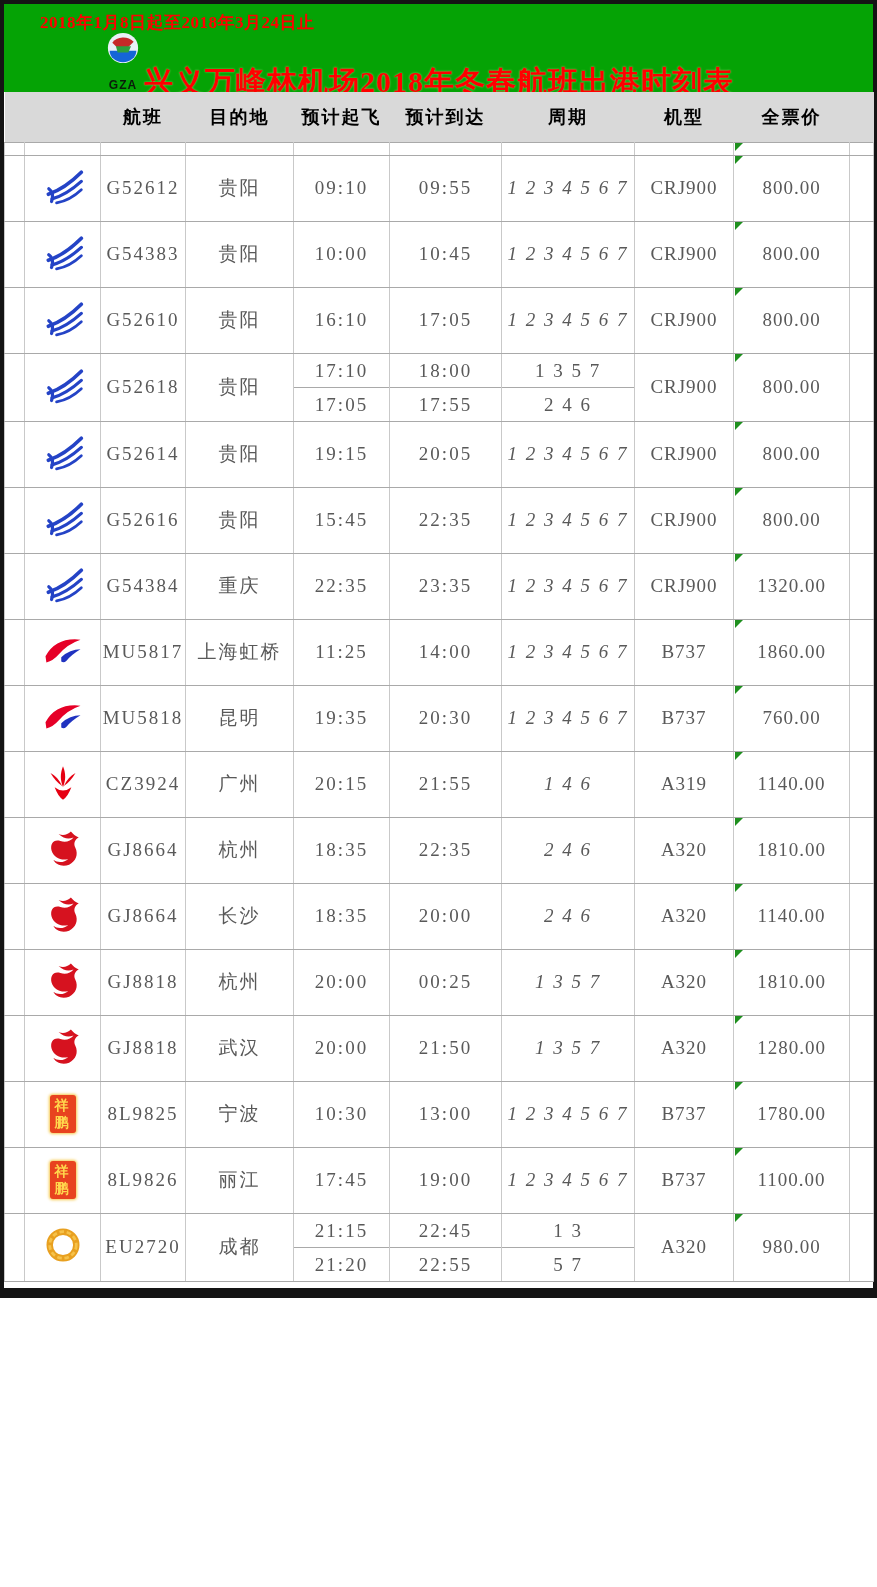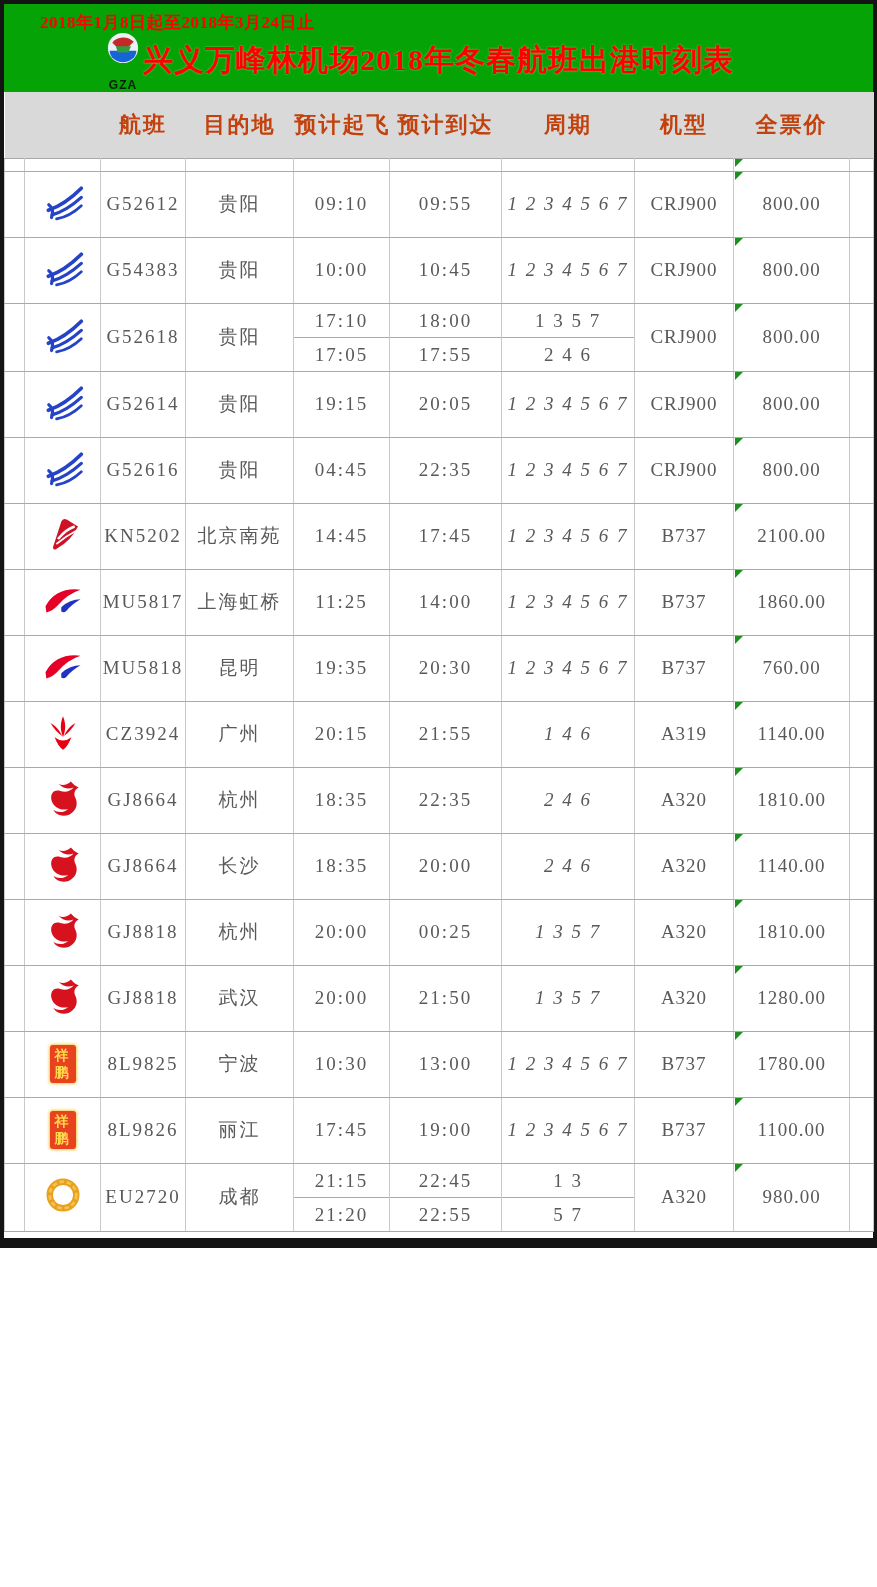--- a/index.html
+++ b/index.html
@@ -12,34 +12,34 @@
   
   .green-header{position:relative;height:88px;background:#05a305;overflow:hidden;}
   .date-range{
     position:absolute;top:7px;left:36px;
     color:#ff0000;font-weight:bold;font-size:17px;letter-spacing:0.5px;
   }
   .airport-logo{position:absolute;left:96px;top:28px;width:46px;text-align:center;}
   .airport-logo svg{display:block;margin:0 auto;}
   .logo-caption{display:block;margin-top:14px;color:#0b1c0b;font-family:"Liberation Sans",sans-serif;font-weight:bold;font-size:12px;letter-spacing:1px;}
   .doc-title{
-    margin:0;padding-top:36px;text-align:center;
+    margin:0;padding-top:58px;text-align:center;
     color:#ff0000;font-weight:bold;font-size:30px;letter-spacing:1px;
     text-shadow:0 0 2px rgba(255,255,190,0.55);
   }
   
   table.timetable{border-collapse:collapse;table-layout:fixed;width:869px;background:#fff;}
   .timetable td,.timetable th{
     box-sizing:border-box;overflow:hidden;white-space:nowrap;
     text-align:center;vertical-align:middle;
   }
   
   .head-row th{
-    height:66px;background:#d9d9d9;border:none;
-    color:#c2410c;font-weight:bold;font-size:22px;letter-spacing:2px;
+    height:50px;background:#d9d9d9;border:none;
+    color:#000000;font-weight:bold;font-size:18px;letter-spacing:2px;
   }
   
   .spacer-row td{height:13px;border:1px solid #c9c9c9;border-top:1px solid #a9a9a9;border-bottom:1px solid #a9a9a9;}
   
   .flight-row td{
     height:66px;
     border:1px solid #c9c9c9;border-top:1px solid #a9a9a9;border-bottom:1px solid #a9a9a9;
     color:#595959;font-size:19px;letter-spacing:2px;
   }
   .flight-row td.c-days{letter-spacing:2px;font-style:italic;}
@@ -165,20 +165,39 @@
         <tr class="flight-row">
           <td></td>
           <td class="c-logo"><span class="logo">
               <svg width="44" height="46" viewBox="0 0 48 48" fill="none" stroke="#2443c6" stroke-linecap="round">
                 <path d="M8 33 C20 29 32 21 44 9" stroke-width="4"></path>
                 <path d="M12 38 C24 35 34 28 44 19" stroke-width="3.5"></path>
                 <path d="M17 42.5 C27 40.5 36 35.5 44 28" stroke-width="3"></path>
                 <path d="M8.5 27 C12.5 30 13.5 35 11.5 41" stroke-width="3.5"></path>
               </svg>
             </span></td>
+          <td class="c-flight">G52610</td>
+          <td class="c-dest">贵阳</td>
+          <td class="c-dep">16:10</td>
+          <td class="c-arr">17:05</td>
+          <td class="c-days">1 2 3 4 5 6 7</td>
+          <td class="c-aircraft">CRJ900</td>
+          <td class="c-price">800.00</td>
+          <td></td>
+        </tr>
+        <tr class="flight-row">
+          <td></td>
+          <td class="c-logo"><span class="logo">
+              <svg width="44" height="46" viewBox="0 0 48 48" fill="none" stroke="#2443c6" stroke-linecap="round">
+                <path d="M8 33 C20 29 32 21 44 9" stroke-width="4"></path>
+                <path d="M12 38 C24 35 34 28 44 19" stroke-width="3.5"></path>
+                <path d="M17 42.5 C27 40.5 36 35.5 44 28" stroke-width="3"></path>
+                <path d="M8.5 27 C12.5 30 13.5 35 11.5 41" stroke-width="3.5"></path>
+              </svg>
+            </span></td>
           <td class="c-flight">G52618</td>
           <td class="c-dest">贵阳</td>
           <td class="c-split">
             <div class="half">17:10</div>
             <div class="half">17:05</div>
           </td>
           <td class="c-split">
             <div class="half">18:00</div>
             <div class="half">17:55</div>
           </td>
@@ -214,43 +233,44 @@
           <td class="c-logo"><span class="logo">
               <svg width="44" height="46" viewBox="0 0 48 48" fill="none" stroke="#2443c6" stroke-linecap="round">
                 <path d="M8 33 C20 29 32 21 44 9" stroke-width="4"></path>
                 <path d="M12 38 C24 35 34 28 44 19" stroke-width="3.5"></path>
                 <path d="M17 42.5 C27 40.5 36 35.5 44 28" stroke-width="3"></path>
                 <path d="M8.5 27 C12.5 30 13.5 35 11.5 41" stroke-width="3.5"></path>
               </svg>
             </span></td>
           <td class="c-flight">G52616</td>
           <td class="c-dest">贵阳</td>
-          <td class="c-dep">04:45</td>
+          <td class="c-dep">15:45</td>
           <td class="c-arr">22:35</td>
           <td class="c-days">1 2 3 4 5 6 7</td>
           <td class="c-aircraft">CRJ900</td>
           <td class="c-price">800.00</td>
           <td></td>
         </tr>
         <tr class="flight-row">
           <td></td>
           <td class="c-logo"><span class="logo">
-              <svg width="40" height="44" viewBox="0 0 48 48">
-                <path d="M12 40 L22 9 Q24 4 29 7 L42 15 Q34 32 16 42 Q12 44 12 40 Z" fill="#cf1126"></path>
-                <path d="M18 30 Q28 18 38 15" stroke="#fff" stroke-width="3" fill="none"></path>
-                <path d="M16 36 Q28 26 40 20" stroke="#fff" stroke-width="2" fill="none"></path>
-              </svg>
-            </span></td>
-          <td class="c-flight">KN5202</td>
-          <td class="c-dest">北京南苑</td>
-          <td class="c-dep">14:45</td>
-          <td class="c-arr">17:45</td>
-          <td class="c-days">1 2 3 4 5 6 7</td>
-          <td class="c-aircraft">B737</td>
-          <td class="c-price">2100.00</td>
+              <svg width="44" height="46" viewBox="0 0 48 48" fill="none" stroke="#2443c6" stroke-linecap="round">
+                <path d="M8 33 C20 29 32 21 44 9" stroke-width="4"></path>
+                <path d="M12 38 C24 35 34 28 44 19" stroke-width="3.5"></path>
+                <path d="M17 42.5 C27 40.5 36 35.5 44 28" stroke-width="3"></path>
+                <path d="M8.5 27 C12.5 30 13.5 35 11.5 41" stroke-width="3.5"></path>
+              </svg>
+            </span></td>
+          <td class="c-flight">G54384</td>
+          <td class="c-dest">重庆</td>
+          <td class="c-dep">22:35</td>
+          <td class="c-arr">23:35</td>
+          <td class="c-days">1 2 3 4 5 6 7</td>
+          <td class="c-aircraft">CRJ900</td>
+          <td class="c-price">1320.00</td>
           <td></td>
         </tr>
         <tr class="flight-row">
           <td></td>
           <td class="c-logo"><span class="logo">
               <svg width="44" height="42" viewBox="0 0 48 48">
                 <path d="M4 30 Q16 8 44 11 Q29 16 19 28 Q13 35 5 37 Z" fill="#e60027"></path>
                 <path d="M22 31 Q32 22 44 22 Q34 28 28 35 Q25 38 22 36 Z" fill="#2033c0"></path>
               </svg>
             </span></td>

